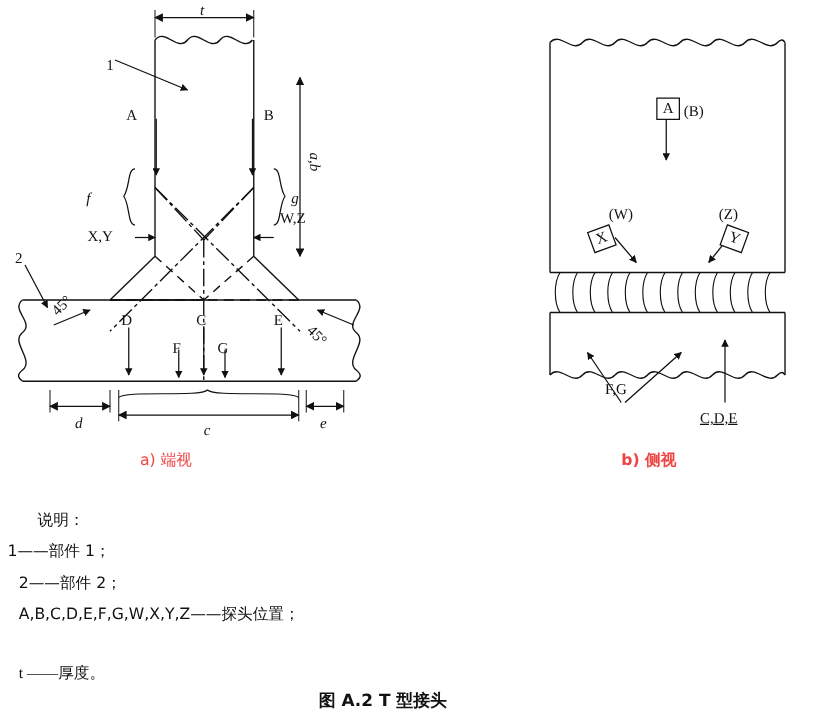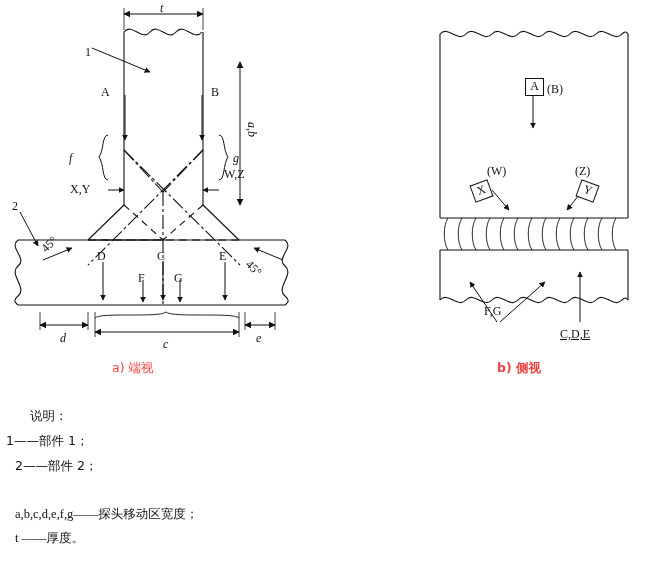--- a/index.html
+++ b/index.html
@@ -231,17 +231,18 @@
   <div class="boxlbl" style="left:578px; top:182px; transform:rotate(20deg);">Y</div>
   <div class="lbl" style="left:484px; top:305px;">F,G</div>
   <div class="lbl" style="left:560px; top:328px;text-decoration:underline;">C,D,E</div>
 
   <div class="cap" style="left:112px; top:360px;">a)  端视</div>
   <div class="cap" style="left:497px; top:360px;font-weight:bold;">b)  侧视</div>
 
   <div class="legend-line" style="left:30px; top:408px;">说明：</div>
   <div class="legend-line" style="left:6px; top:433px;">1——部件 1；</div>
   <div class="legend-line" style="left:15px; top:458px;text-align:right;">2——部件 2；</div>
-  <div class="legend-line serif" style="left:15px; top:506px; font-style:normal;">a,b,c,d,e,f,g——探头移动区宽度；</div>
+  <div class="legend-line" style="left:15px; top:483px;">A,B,C,D,E,F,G,W,X,Y,Z——探头位置；</div>
   <div class="legend-line serif" style="left:15px; top:530px;">t ——厚度。</div>
 
+  <div class="figtitle" style="left:255px; top:552px;">图 A.2   T 型接头</div>
 
 </div>
 
 </body></html>

